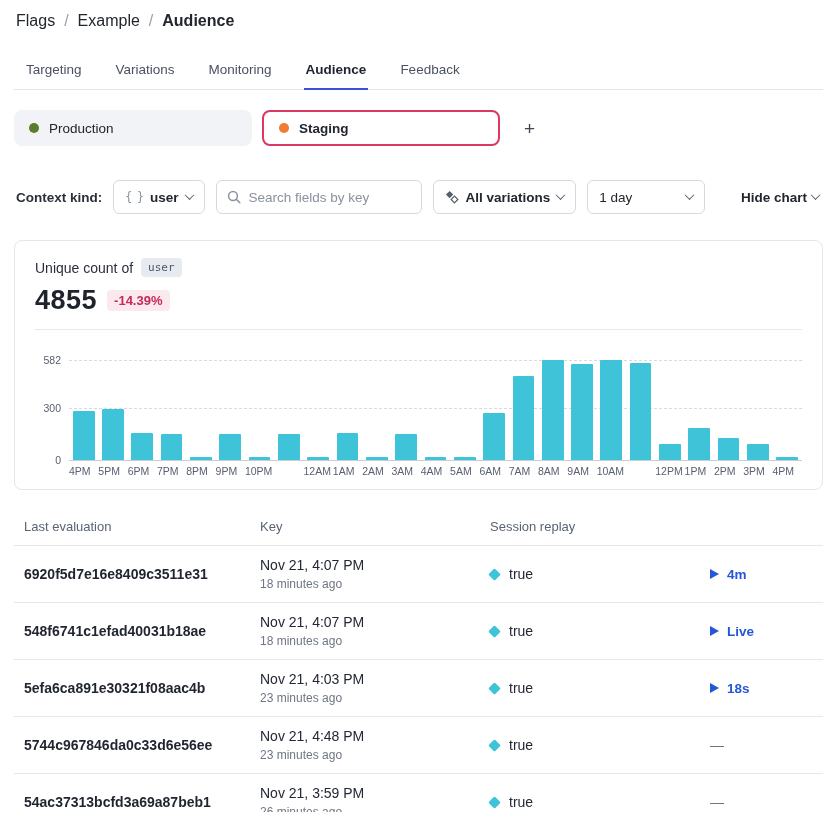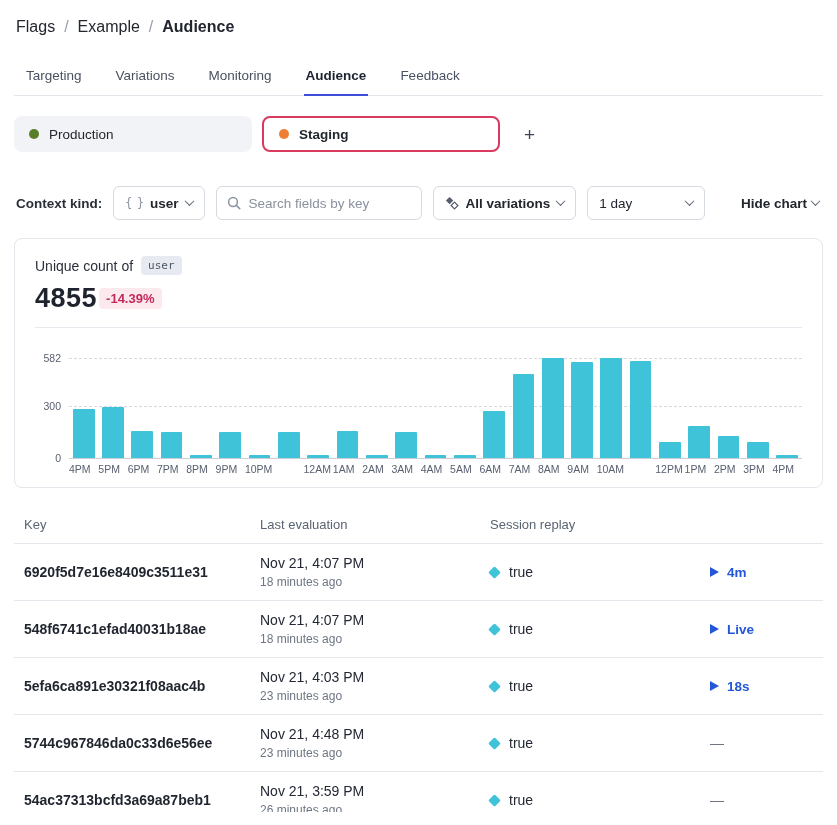--- a/index.html
+++ b/index.html
@@ -1,17 +1,17 @@
 <!DOCTYPE html>
 <html style="--tab-active: #3d4fd8; --staging-border: #da3a5e; --staging-dot: #ef7d33; --production-dot: #5a7d29; --bar: #3fc3d9; --delta-bg: #fbe9ee; --delta-text: #c42a5c; --ctx-badge-bg: #e7eaf0; --ctx-badge-text: #4d5666; --link: #2457d8; --diamond: #3fc3d9;"><head>
 <meta charset="utf-8">
 <style>
   * { margin:0; padding:0; box-sizing:border-box; }
   html,body { background:#ffffff; font-family:"Liberation Sans","DejaVu Sans",sans-serif; color:#21262f; }
-  .page { width:837px; height:812px; padding:16px 14px 0; overflow:hidden; }
+  .page { width:837px; height:812px; padding:10px 14px 0; overflow:hidden; }
 
   
   .breadcrumb { display:flex; align-items:center; gap:9px; font-size:16px; padding:2px 0 0 2px; }
   .crumb { color:#22262e; cursor:pointer; }
   .crumb.current { font-weight:700; cursor:default; }
   .sep { color:#9aa1ad; font-weight:300; }
 
   
   .tabs { display:flex; gap:30px; margin-top:24px; border-bottom:1px solid #e2e5ea; padding:0 10px; }
   .tab { background:none; border:none; font-family:inherit; font-size:13.5px; color:#4a5160;
@@ -43,25 +43,25 @@
           transform:rotate(45deg) translate(-1px,-1px); display:inline-block; flex:none; margin-top:-2px; }
   .search-box { display:flex; align-items:center; gap:8px; height:34px; width:206px; padding:0 10px;
                 border:1px solid #d5d9e0; border-radius:6px; background:#fff; }
   .search-box input { border:none; outline:none; flex:1; font-family:inherit; font-size:13.5px; color:#22262e; min-width:0; }
   .search-box input::placeholder { color:#8a919e; }
   .range-chip { width:118px; justify-content:space-between; }
   .ghost-btn { display:flex; align-items:center; gap:5px; background:none; border:none; font-family:inherit;
                font-size:13.5px; font-weight:700; color:#22262e; cursor:pointer; margin-left:auto; padding:0 4px; }
 
   
-  .card { margin-top:18px; border:1px solid #e3e6eb; border-radius:8px; padding:17px 20px 12px; }
+  .card { margin-top:26px; border:1px solid #e3e6eb; border-radius:8px; padding:17px 20px 12px; }
   .card-title { display:flex; align-items:center; gap:8px; font-size:14px; color:#2a2f3a; }
   .ctx-badge { background:var(--ctx-badge-bg,#e7eaf0); color:var(--ctx-badge-text,#4d5666);
                font-family:"DejaVu Sans Mono",monospace; font-size:11px; padding:3px 7px; border-radius:4px; }
-  .count-row { display:flex; align-items:center; gap:2px; margin-top:8px; }
+  .count-row { display:flex; align-items:center; gap:10px; margin-top:8px; }
   .big-count { font-size:27px; font-weight:700; color:#1e232e; letter-spacing:0.5px; }
   .delta-badge { background:var(--delta-bg,#fbe9ee); color:var(--delta-text,#c42a5c); font-size:13px;
                  font-weight:600; padding:3px 7px; border-radius:4px; }
   .card-divider { border:none; border-top:1px solid #e6e9ed; margin-top:13px; }
   .chart-wrap { display:flex; margin-top:30px; }
   .y-axis { position:relative; width:34px; height:100px; flex:none; }
   .y-label { position:absolute; right:8px; transform:translateY(-50%); font-size:10.5px; color:#596070; }
   .plot { position:relative; flex:1; height:100px; }
   .gridline { position:absolute; left:0; right:0; height:0; border-top:1px dashed #d7dbe1; }
   .gridline.solid { border-top:1px solid #c9ced6; }
@@ -282,22 +282,22 @@
         <div class="x-label">12PM</div>
         <div class="x-label">1PM</div>
         <div class="x-label">2PM</div>
         <div class="x-label">3PM</div>
         <div class="x-label">4PM</div>
       </div>
   </div>
 
   <div class="table">
     <div class="thead" id="table-head">
+        <div class="th">Last evaluation</div>
         <div class="th">Key</div>
-        <div class="th">Last evaluation</div>
         <div class="th">Session replay</div>
       </div>
     <div id="table-body">
         <div class="trow">
           <div class="key-cell">6920f5d7e16e8409c3511e31</div>
           <div>
             <div class="eval-time">Nov 21, 4:07 PM</div>
             <div class="eval-ago">18 minutes ago</div>
           </div>
           <div class="var-cell">

